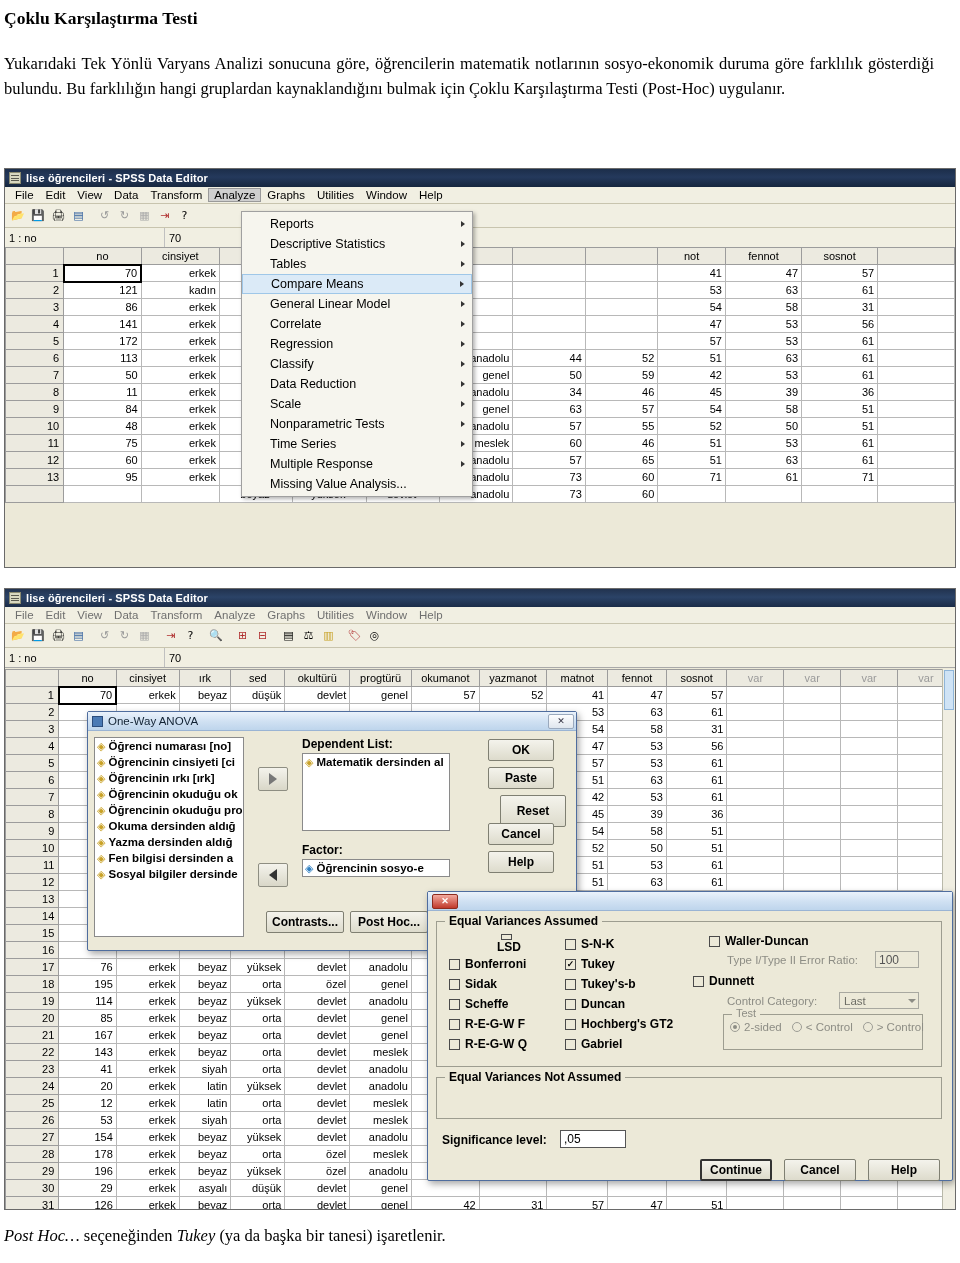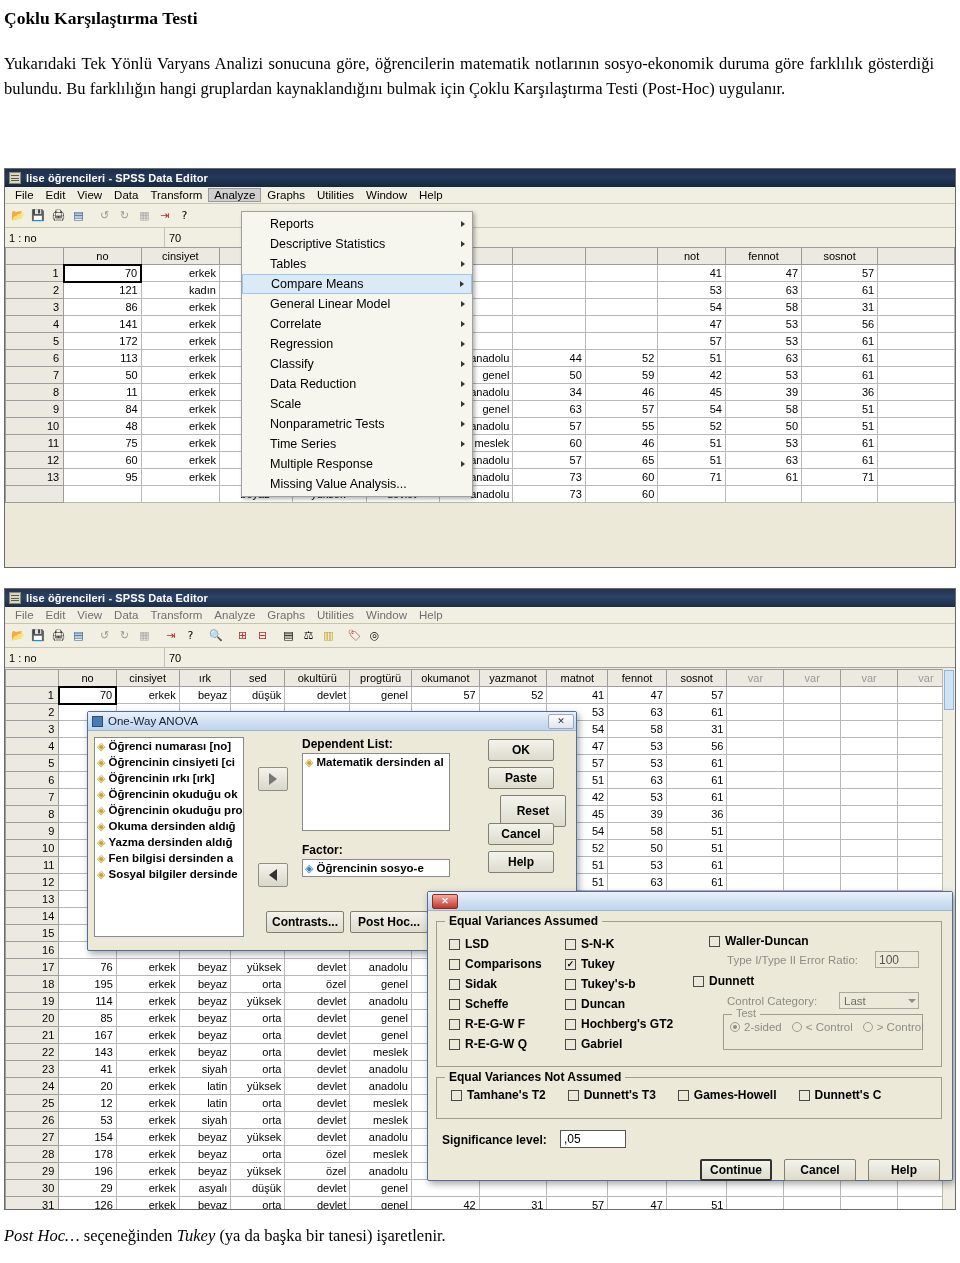--- a/index.html
+++ b/index.html
@@ -1326,27 +1326,27 @@
   <div class="dlg" style="left:422px; top:302px; width:526px; height:290px; z-index:80;">
     <div class="dlg-tb">
       <span class="btn-x red">✕</span>
     </div>
     <div class="dlg-body" style="position:relative;height:271px;padding:10px 8px 8px 8px;">
 
       <div class="gbox" style="position:absolute;left:8px;top:10px;width:506px;height:146px;">
         <div class="leg">Equal Variances Assumed</div>
 
         <div style="position:absolute;left:12px;top:12px;width:120px;" id="phCol1">
-            <div class="chk" style="height: 20px;">
+            <div class="chk" style="height: 20px; flex-direction: column;">
               <span class="bx"></span>
               <span>LSD</span>
             </div>
             <div class="chk" style="height: 20px;">
               <span class="bx"></span>
-              <span>Comparisons</span>
+              <span>Bonferroni</span>
             </div>
             <div class="chk" style="height: 20px;">
               <span class="bx"></span>
               <span>Sidak</span>
             </div>
             <div class="chk" style="height: 20px;">
               <span class="bx"></span>
               <span>Scheffe</span>
             </div>
             <div class="chk" style="height: 20px;">
@@ -1418,38 +1418,20 @@
             <div class="radio">
               <span class="rb"></span>
               <span>&gt; Control</span>
             </div>
           </div>
         </div>
       </div>
 
       <div class="gbox" style="position:absolute;left:8px;top:166px;width:506px;height:42px;">
         <div class="leg">Equal Variances Not Assumed</div>
-        <div style="display:flex;gap:22px;align-items:center;padding-left:6px;" id="phNA">
-            <div class="chk">
-              <span class="bx"></span>
-              <span>Tamhane's T2</span>
-            </div>
-            <div class="chk">
-              <span class="bx"></span>
-              <span>Dunnett's T3</span>
-            </div>
-            <div class="chk">
-              <span class="bx"></span>
-              <span>Games-Howell</span>
-            </div>
-            <div class="chk">
-              <span class="bx"></span>
-              <span>Dunnett's C</span>
-            </div>
-          </div>
       </div>
 
       <div style="position:absolute;left:14px;top:222px;font-size:12px;font-weight:bold;">Significance level:</div>
       <div class="txtbox white" style="position:absolute;left:132px;top:219px;width:66px;height:18px;">,05</div>
 
       <div class="pbtn def" style="position:absolute;left:272px;top:248px;width:72px;height:22px;">Continue</div>
       <div class="pbtn" style="position:absolute;left:356px;top:248px;width:72px;height:22px;">Cancel</div>
       <div class="pbtn" style="position:absolute;left:440px;top:248px;width:72px;height:22px;">Help</div>
     </div>
   </div>

